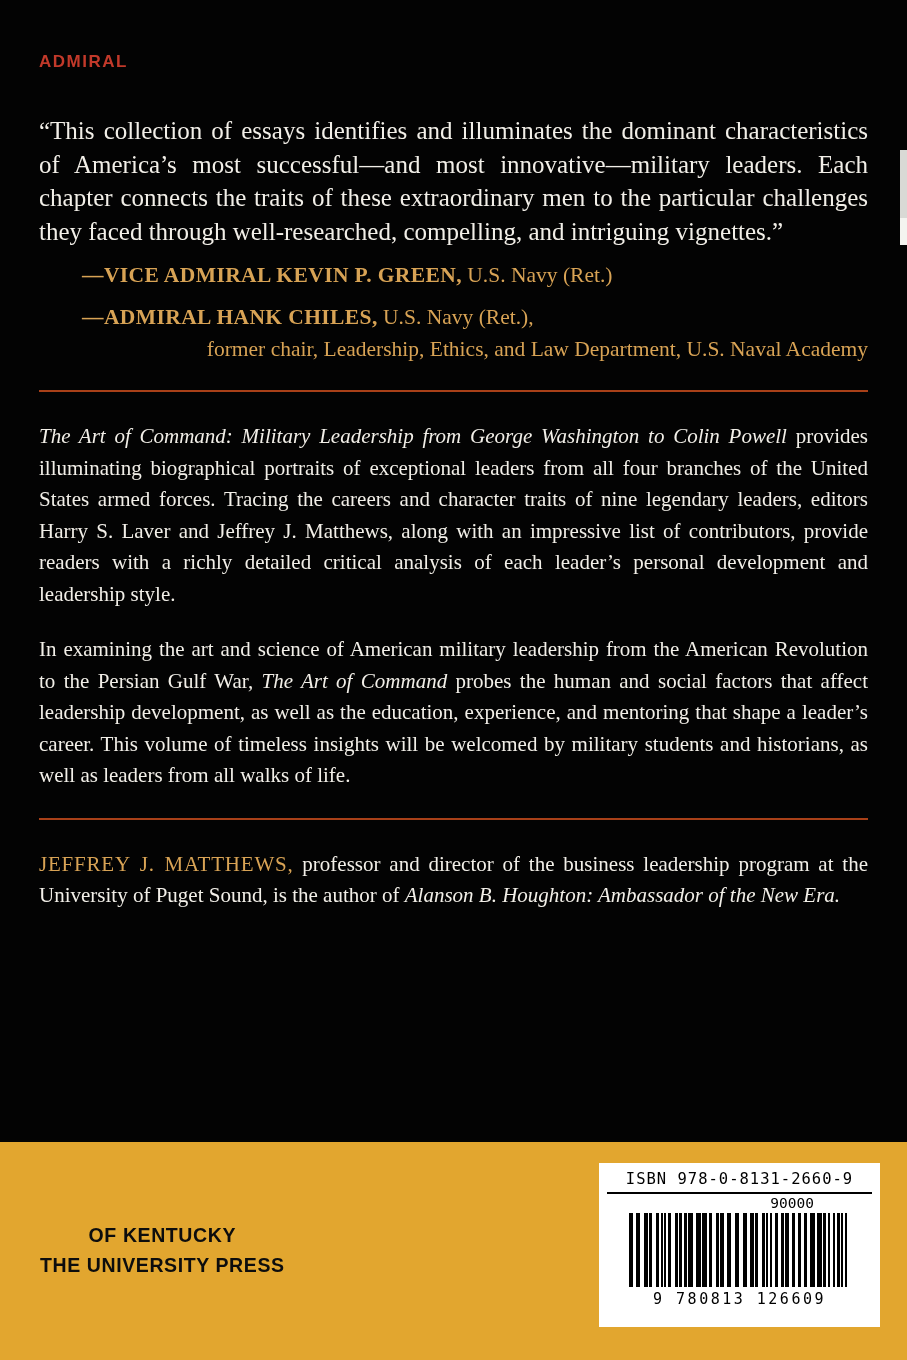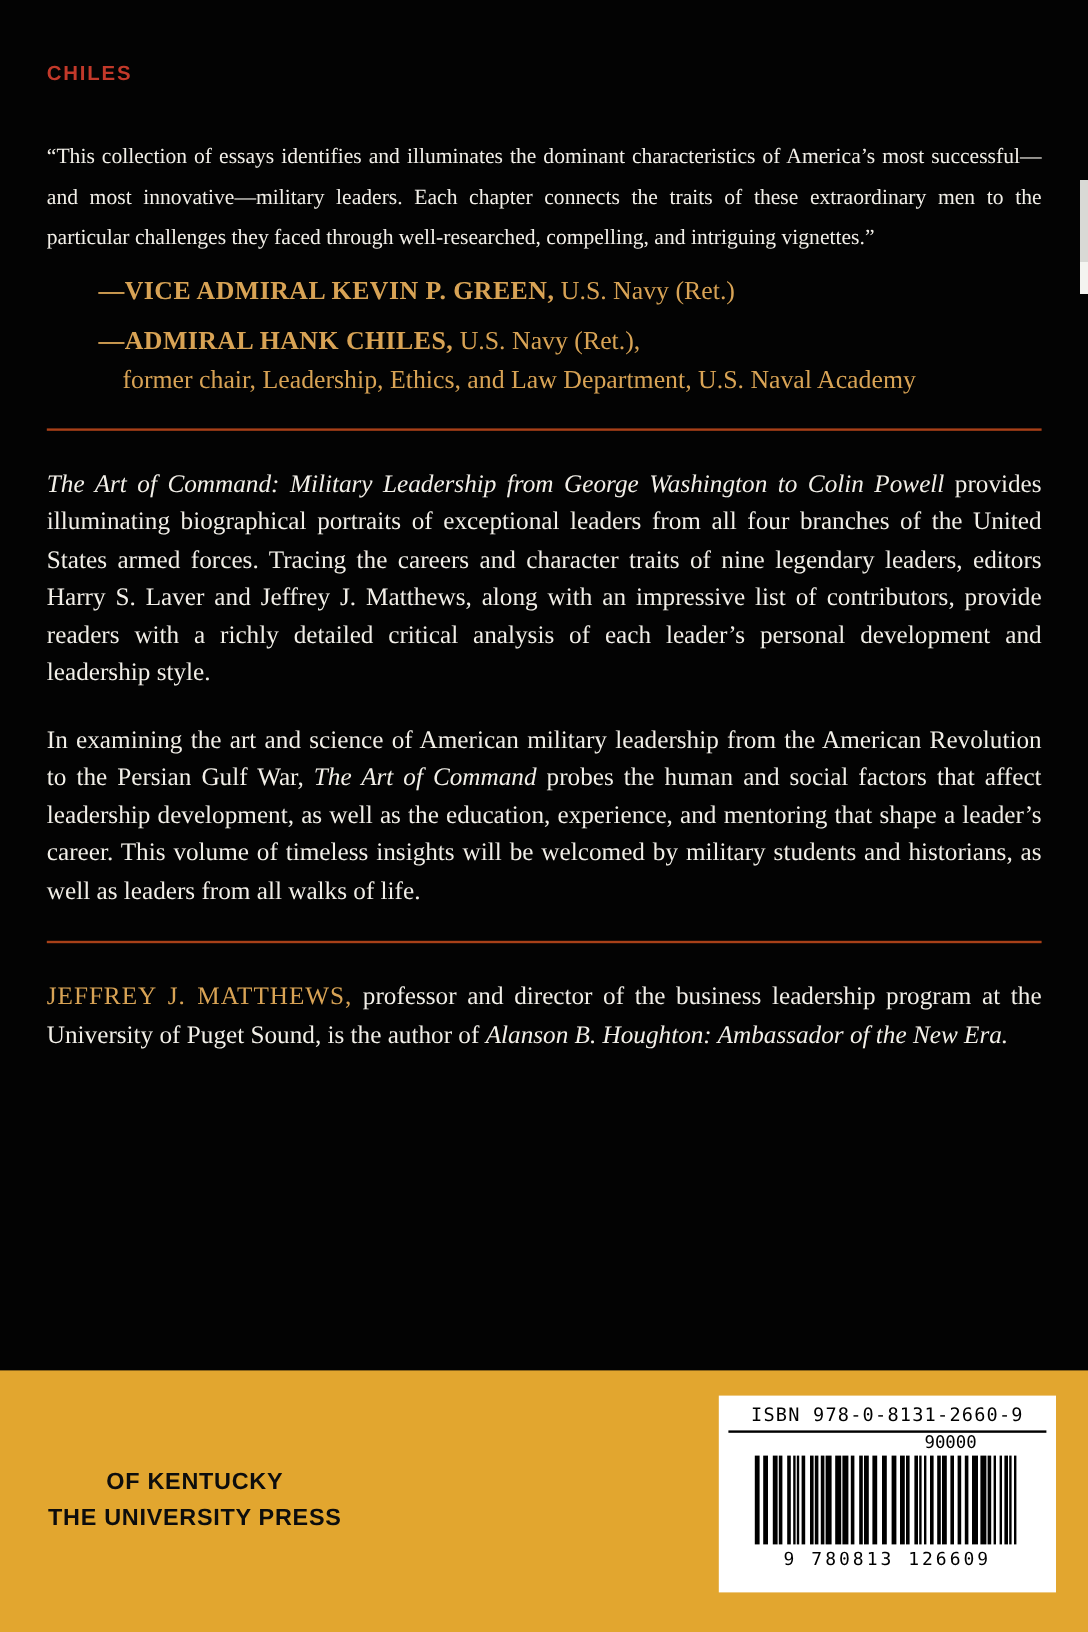--- a/index.html
+++ b/index.html
@@ -28,35 +28,35 @@
   p{margin:0;}
   .history{
     margin-top:52px;
     font-family:"Liberation Sans", sans-serif;
     font-weight:bold;
     font-size:17px;
     letter-spacing:1.5px;
     color:#c2392a;
   }
   .quote{
-    font-size:18px;
+    font-size:25px;
     line-height:33.5px;
     text-align:justify;
     color:var(--ink);
   }
   .q1{margin-top:42px;}
   .q2{margin-top:36px; text-align:left;}
   .attr{
     color:var(--gold);
     font-size:21.5px;
     line-height:29px;
   }
   .a1{margin-top:13px; padding-left:43px;}
   .a2{margin-top:13px; padding-left:43px;}
-  .a3{margin-top:3px; padding-left:63px; font-size:21.5px;}
+  .a3{margin-top:3px; padding-left:63px; font-size:21.5px;text-align:right;}
   .seg-bold{font-weight:bold; letter-spacing:0.4px;}
   .seg-italic{font-style:italic;}
   .seg-gold{color:var(--gold); letter-spacing:0.8px;}
   .rule{
     margin-top:26px;
     height:2px;
     background:var(--rust);
   }
   .body-p{
     margin-top:24px;
@@ -138,21 +138,21 @@
     margin-top:3px;
     white-space:nowrap;
   }
 </style>
 </head>
 <body>
 
 <div class="cover">
   <div class="content">
 
-    <div class="history">CHILES</div>
+    <div class="history">ADMIRAL</div>
 
     <p class="quote q1">“This collection of essays identifies and illuminates the dominant characteristics of America’s most successful—and most innovative—military leaders. Each chapter connects the traits of these extraordinary men to the particular challenges they faced through well-researched, compelling, and intriguing vignettes.”</p>
     <p class="attr a1"><span class="seg-bold">—VICE ADMIRAL KEVIN P. GREEN,</span><span> U.S. Navy (Ret.)</span></p>
 
     <p class="attr a2"><span class="seg-bold">—ADMIRAL HANK CHILES,</span><span> U.S. Navy (Ret.),</span></p>
     <p class="attr a3">former chair, Leadership, Ethics, and Law Department, U.S. Naval Academy</p>
 
     <div class="rule"></div>
 
     <p class="body-p first"><span class="seg-italic">The Art of Command: Military Leadership from George Washington to Colin Powell</span><span> provides illuminating biographical portraits of exceptional leaders from all four branches of the United States armed forces. Tracing the careers and character traits of nine legendary leaders, editors Harry S. Laver and Jeffrey J. Matthews, along with an impressive list of contributors, provide readers with a richly detailed critical analysis of each leader’s personal development and leadership style.</span></p>

